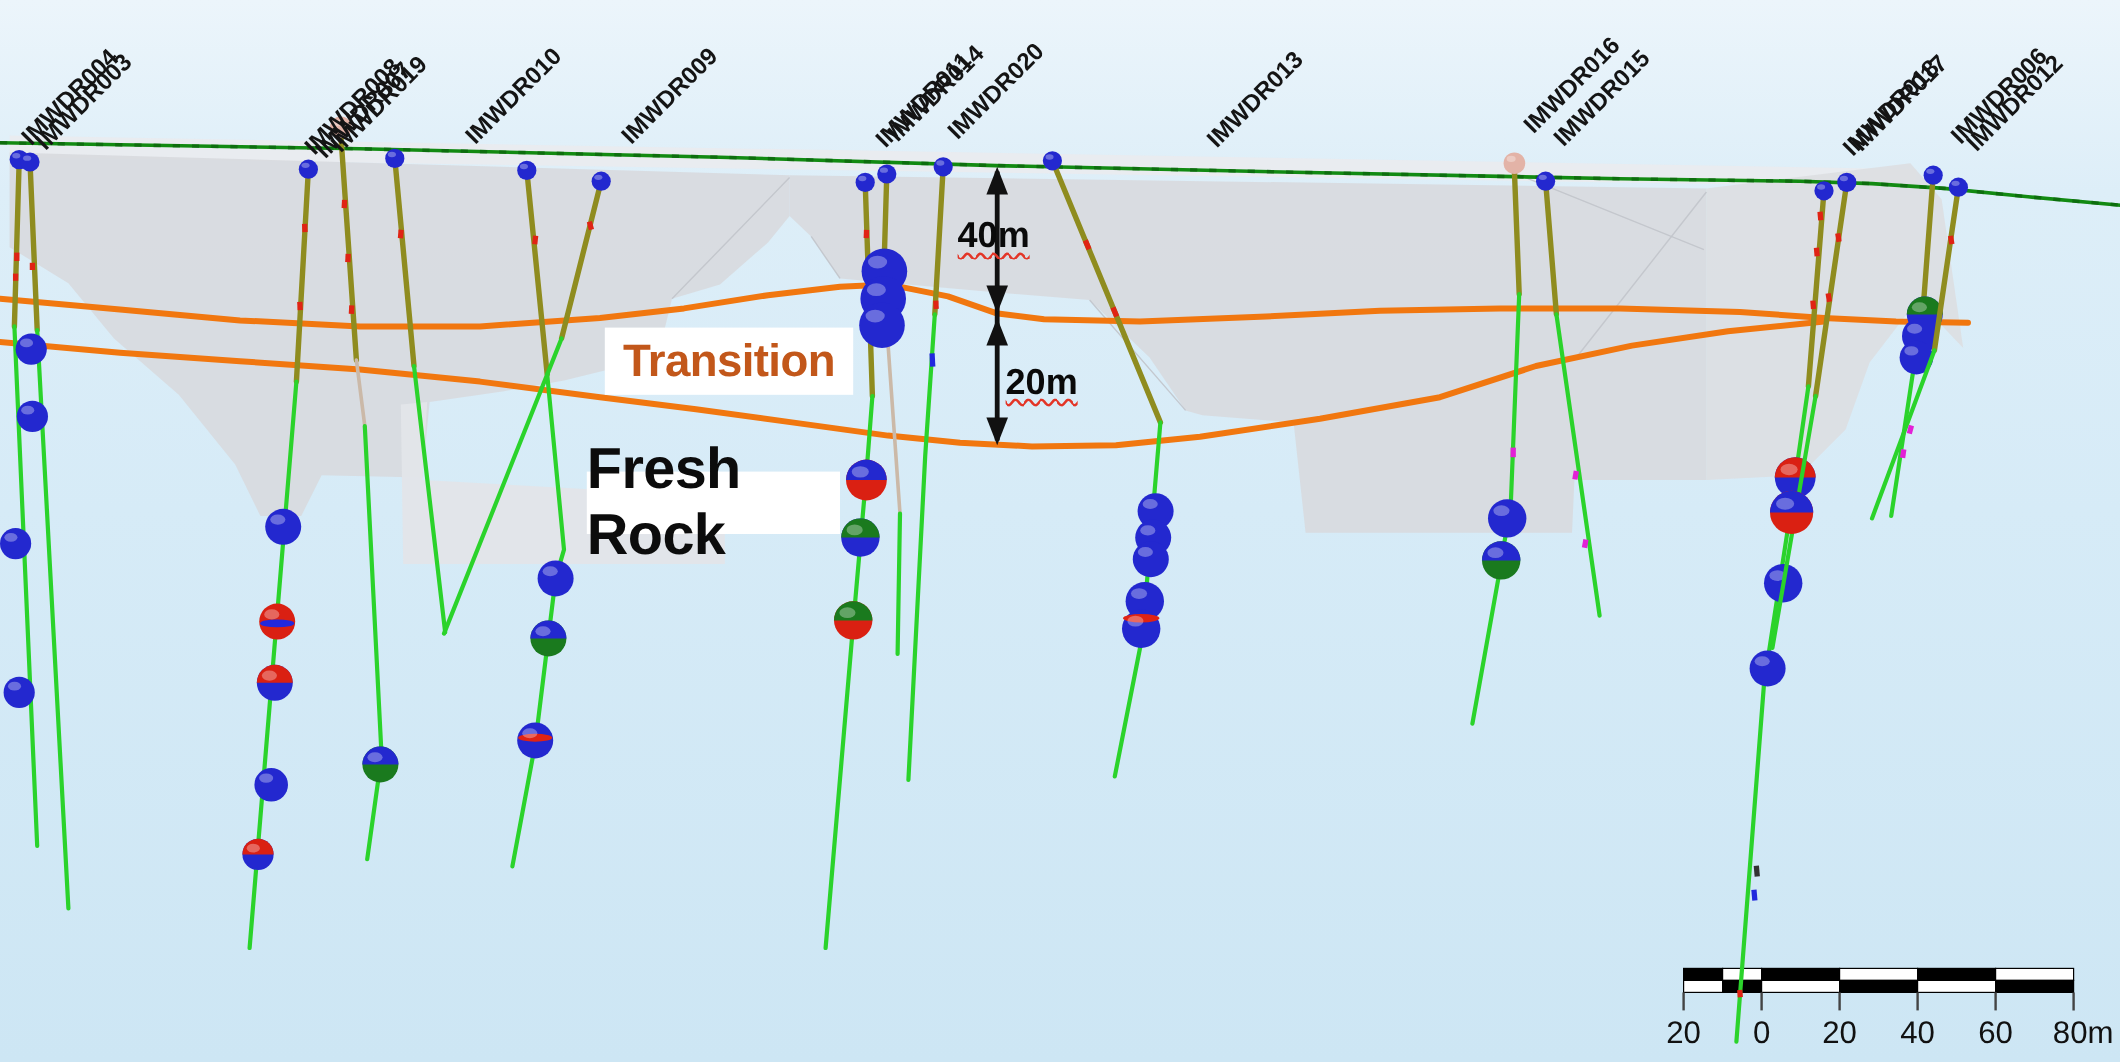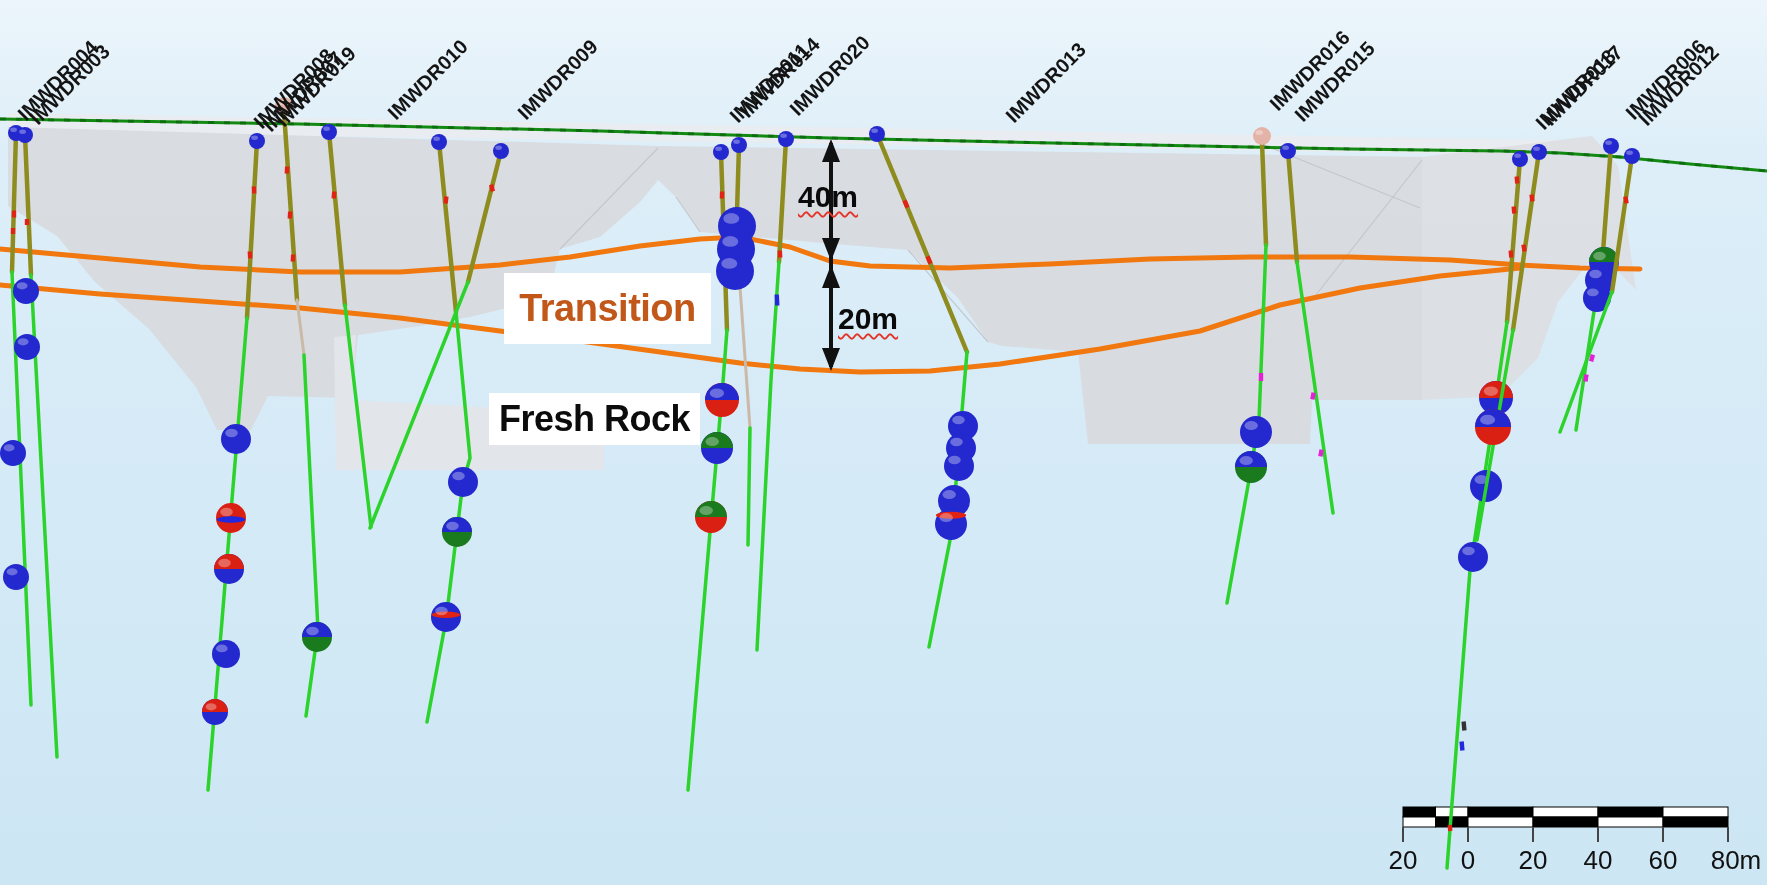--- a/index.html
+++ b/index.html
@@ -3,22 +3,22 @@
 <meta charset="utf-8">
 <style>
   html,body{margin:0;padding:0;background:#fff;}
   #stage{position:relative;width:1767px;height:885px;overflow:hidden;
          font-family:"Liberation Sans",sans-serif;
          background:linear-gradient(180deg,#ecf5fb 0%,#ddeef8 18%,#d6ebf7 48%,#cde6f4 100%);}
   #scene{position:absolute;left:0;top:0;}
   .zone-box{position:absolute;background:#ffffff;display:flex;align-items:center;justify-content:center;
             font-weight:bold;letter-spacing:-0.5px;z-index:30;}
   .zone-oxide{left:516px;top:162px;width:137px;height:68px;font-size:40px;color:#0c0c0c;}
-  .zone-transition{left:504px;top:273px;width:207px;height:71px;font-size:38px;color:#c2571a;}
-  .zone-fresh{left:489px;top:393px;width:211px;height:52px;font-size:36px;color:#0c0c0c;text-align:right;}
+  .zone-transition{left:504px;top:273px;width:207px;height:56px;font-size:38px;color:#c2571a;}
+  .zone-fresh{left:489px;top:393px;width:211px;height:52px;font-size:48px;color:#0c0c0c;}
   .dim-label{position:absolute;font-size:30px;font-weight:bold;color:#0a0a0a;z-index:30;
              text-decoration:underline wavy #e33527;text-decoration-thickness:2px;text-underline-offset:4px;}
   .dim-40{left:798px;top:180px;}
   .dim-30{left:838px;top:302px;}
 </style>
 </head>
 <body>
 
 <div id="stage">
   <svg id="scene" width="1767" height="885" viewBox="0 0 1767 885">

